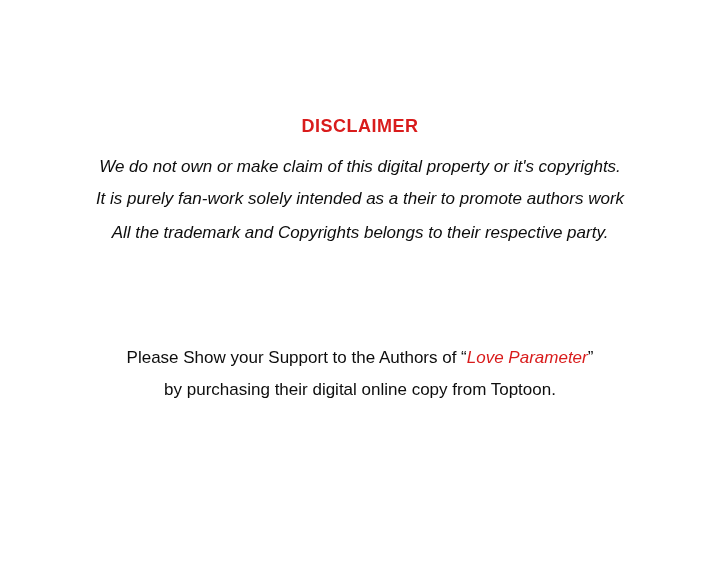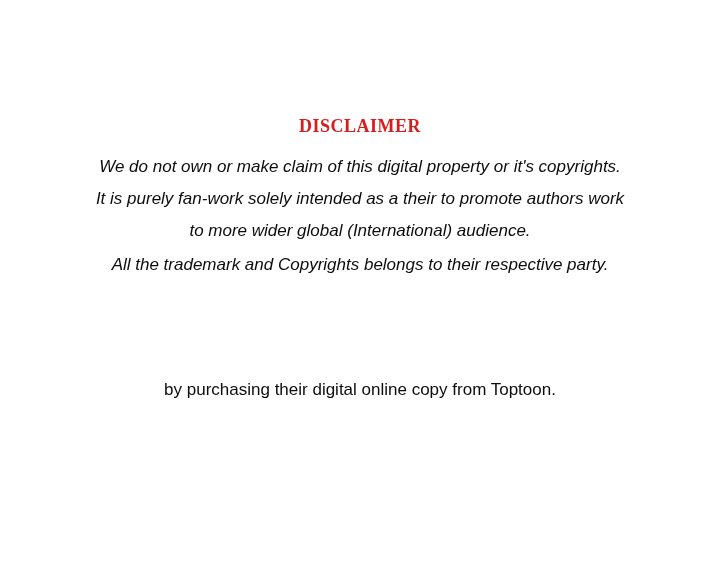--- a/index.html
+++ b/index.html
@@ -20,21 +20,20 @@
     width: 100%;
     text-align: center;
   }
   .title {
     margin-top: 117px;
     font-size: 18px;
     line-height: 18px;
     font-weight: bold;
     letter-spacing: 0.5px;
     color: #d91c1c;
-    font-family: Liberation Serif, serif;
   }
   .para {
     margin-top: 16px;
     font-size: 17px;
     line-height: 32px;
     font-style: italic;
     font-weight: 500;
     color: #0d0d0d;
   }
   .para .line {
@@ -67,23 +66,25 @@
 <body>
 
 <div class="page">
   <div class="content">
 
     <div class="title">DISCLAIMER</div>
 
     <div class="para">
       <span class="line">We do not own or make claim of this digital property or it's copyrights.</span>
       <span class="line">It is purely fan-work solely intended as a their to promote authors work</span>
-      <span class="line">to more wider global (International) audience.</span>
     </div>
 
     <div class="trademark">All the trademark and Copyrights belongs to their respective party.</div>
 
     <div class="support">
+      <span class="line">
+        <span>Please Show your Support to the Authors of “</span><span class="series-name">Love Parameter</span><span>”</span>
+      </span>
       <span class="line">by purchasing their digital online copy from Toptoon.</span>
     </div>
 
   </div>
 </div>
 
 </body></html>

